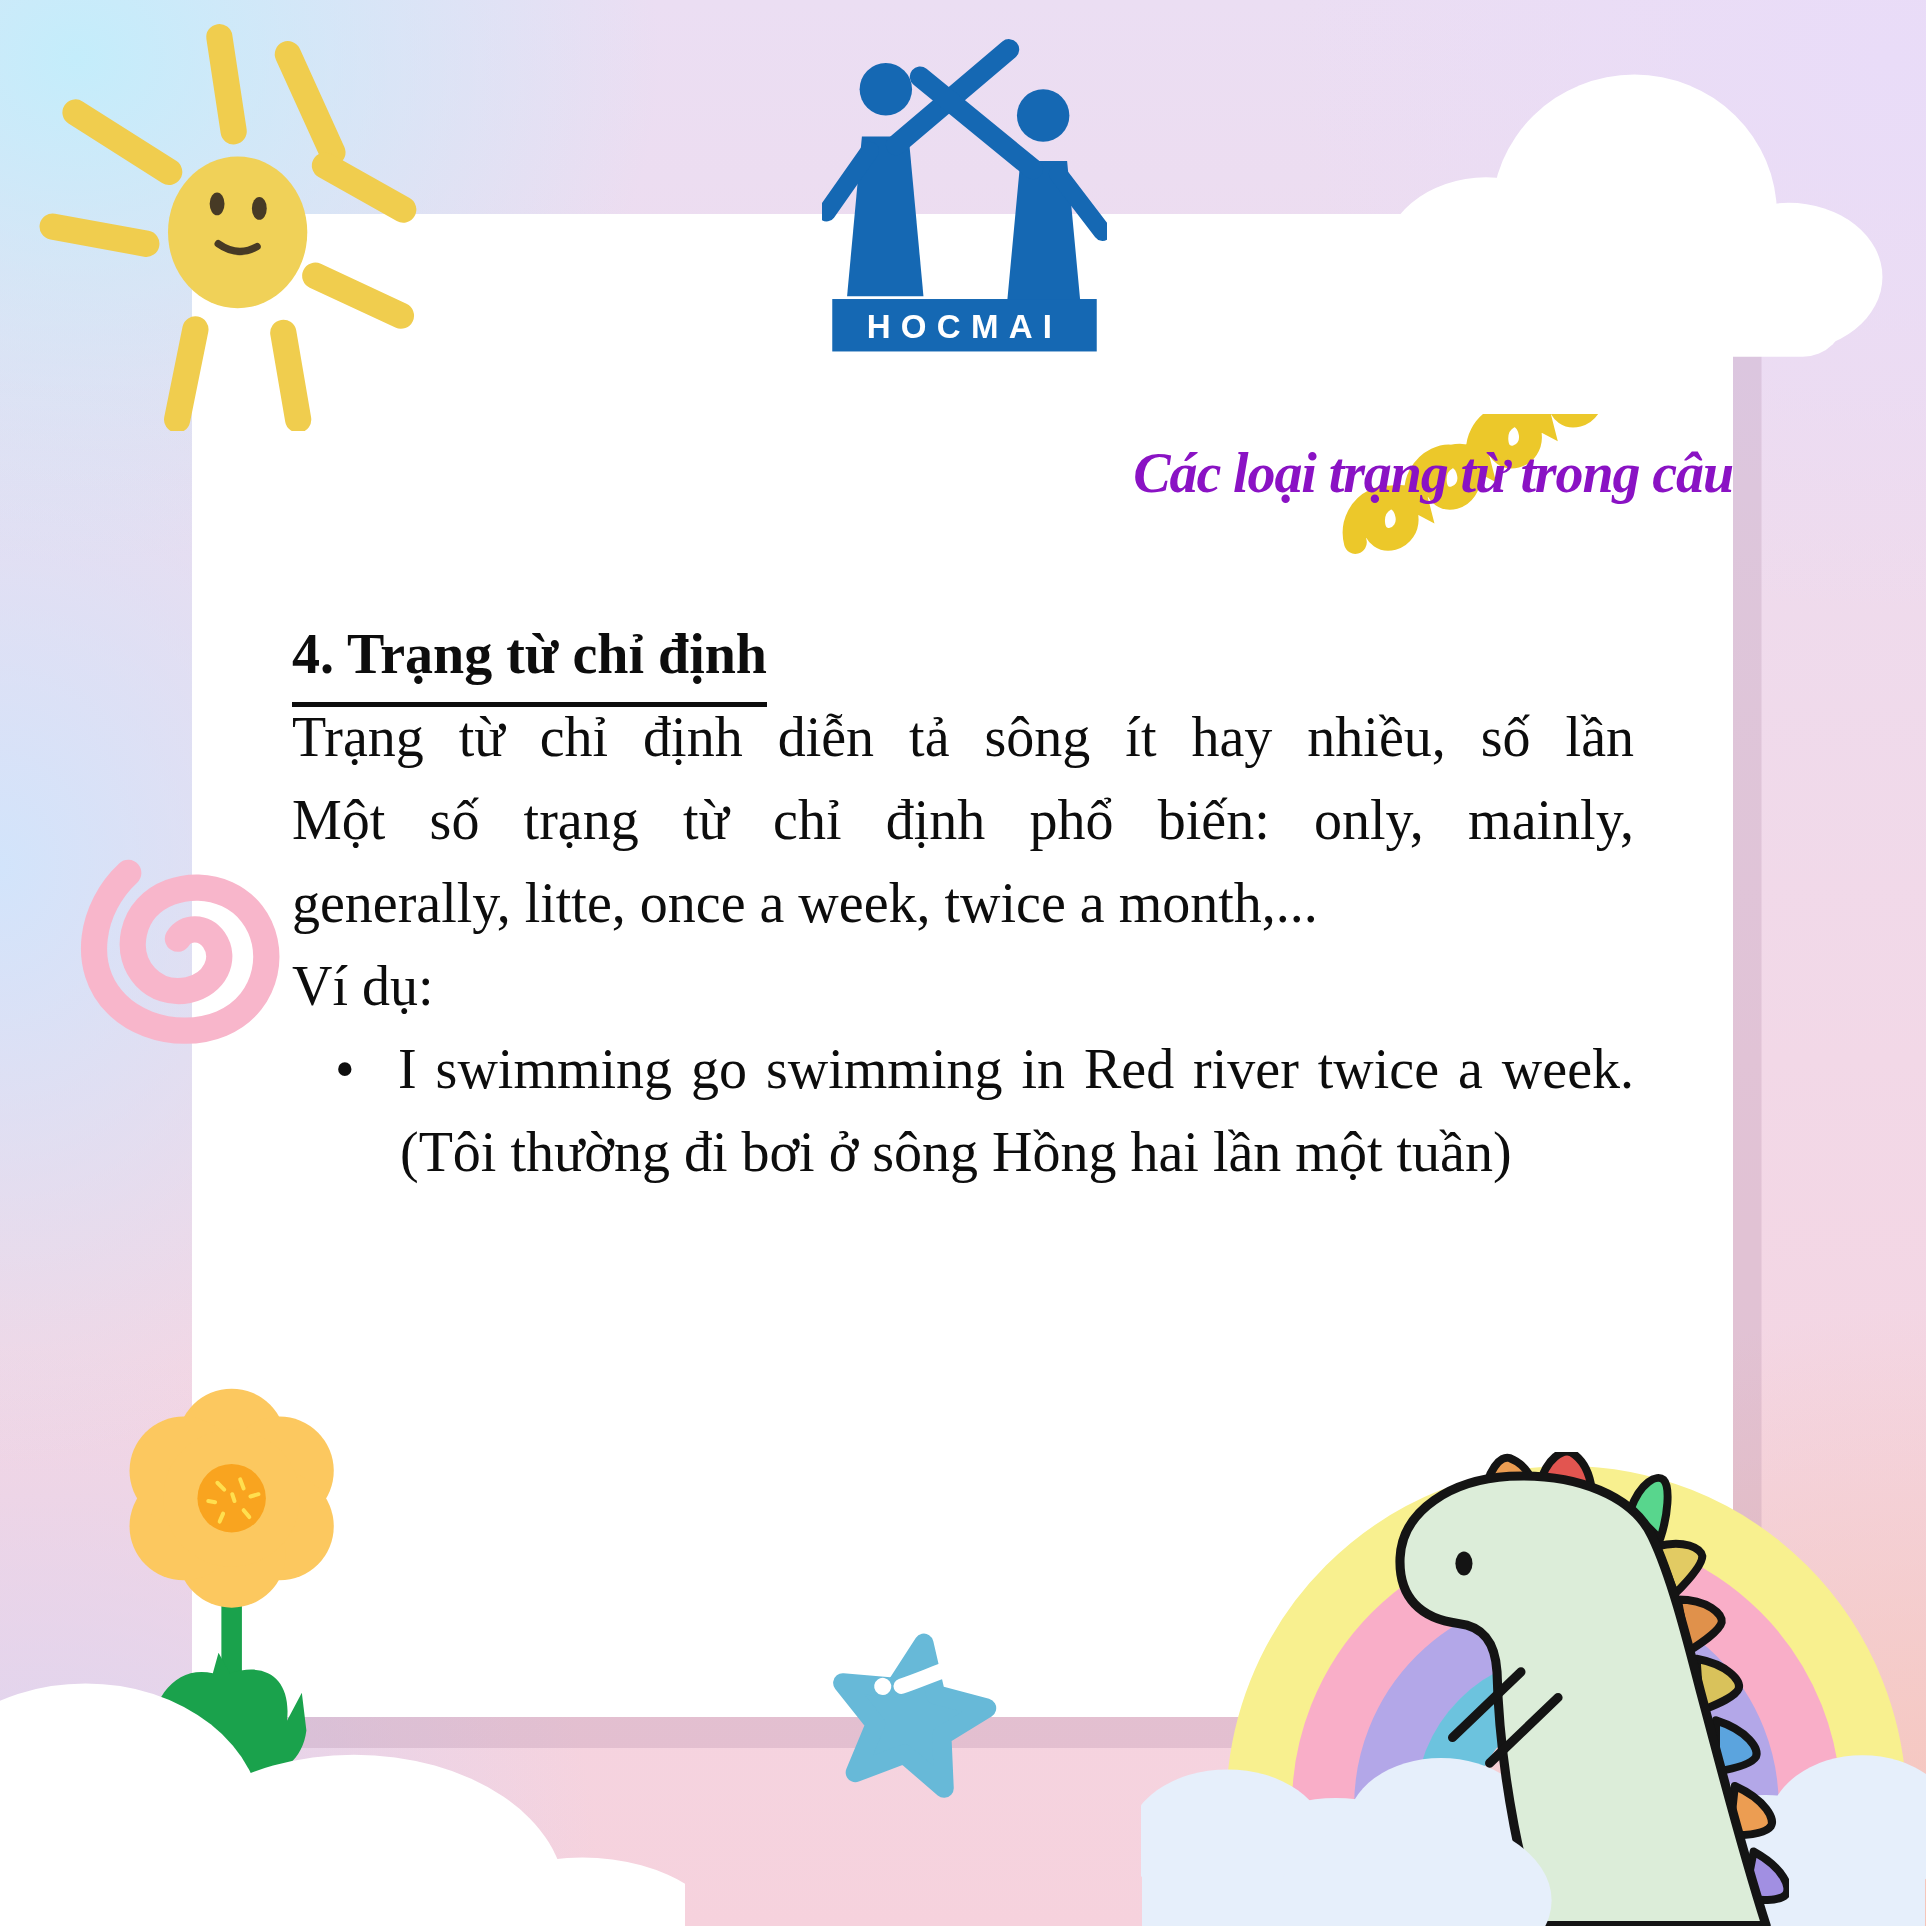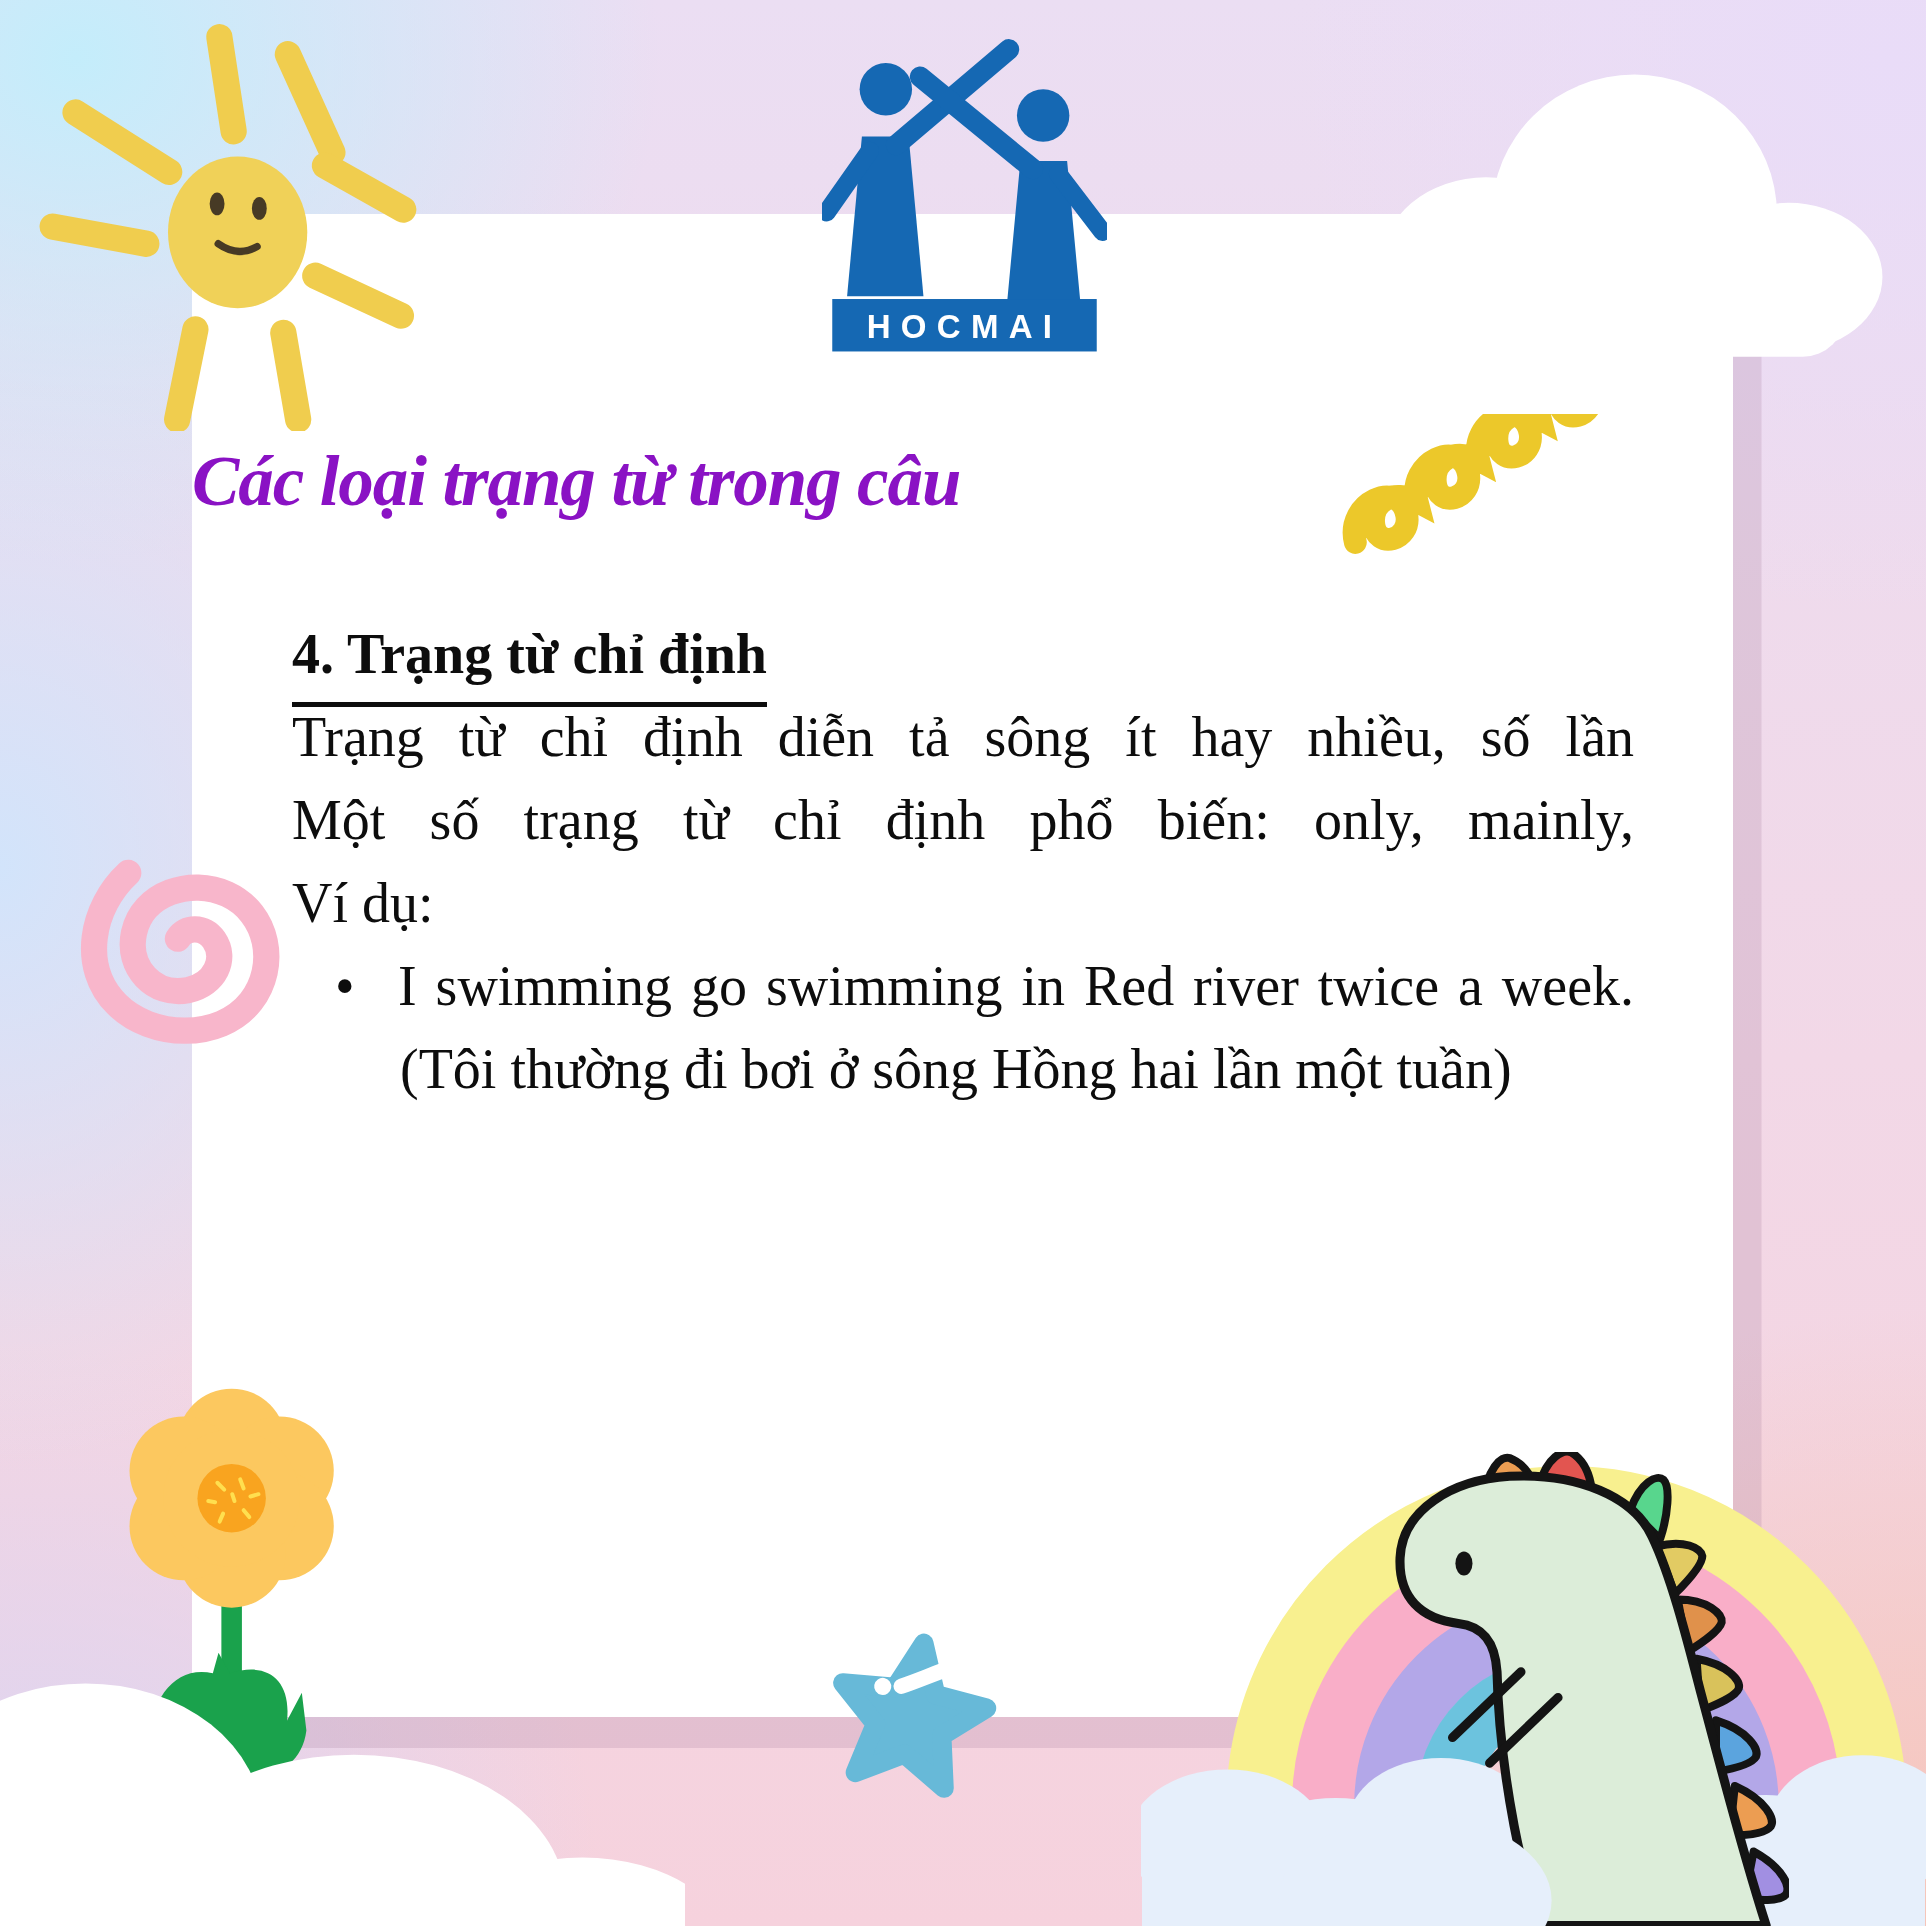--- a/index.html
+++ b/index.html
@@ -10,22 +10,22 @@
       radial-gradient(ellipse 856px 742px at 4% 3%, #c4edfb 0%, rgba(196,237,251,0) 68%),
       radial-gradient(ellipse 685px 856px at 0% 45%, #d2e4fb 0%, rgba(210,228,251,0) 70%),
       radial-gradient(ellipse 799px 742px at 2% 97%, #dbd5f3 0%, rgba(219,213,243,0) 70%),
       radial-gradient(ellipse 856px 799px at 98% 3%, #e9dcf8 0%, rgba(233,220,248,0) 70%),
       radial-gradient(ellipse 913px 856px at 100% 100%, #f5c5b9 0%, rgba(245,197,185,0) 72%),
       linear-gradient(180deg,#ebdef3 0%,#f2d8e7 55%,#f6d2dd 100%);
   }
   .deco{position:absolute;pointer-events:none;}
   .card{position:absolute;left:192px;top:214px;width:1541px;height:1503px;background:#ffffff;
         box-shadow:28.5px 31px 0 0 rgba(163,124,157,0.22);}
-  .title{position:absolute;left:192px;top:441px;width:1541px;text-align:left;
-         font-size:71px;font-weight:bold;font-style:italic;color:#8A12C4;letter-spacing:-1.1px;}
+  .title{position:absolute;left:192px;top:441px;width:1541px;text-align:right;
+         font-size:56px;font-weight:bold;font-style:italic;color:#8A12C4;letter-spacing:-1.1px;}
   .textblock{position:absolute;left:292px;top:613px;width:1342px;color:#0d0d0d;}
   .line{height:83px;line-height:83px;font-size:56px;white-space:nowrap;}
   .line.just{text-align:justify;text-align-last:justify;white-space:normal;}
   .heading{font-weight:bold;}
   .heading .u{border-bottom:5.7px solid #0d0d0d;padding-bottom:17px;}
   .example{display:flex;height:83px;}
   .example .bullet{flex:0 0 106px;padding-left:43px;box-sizing:border-box;
                    font-size:56px;line-height:83px;}
   .example .extext{flex:1;height:83px;line-height:83px;font-size:56px;
                    text-align:justify;text-align-last:justify;}
@@ -102,20 +102,21 @@
          C 247 230 268 185 245 152
          C 228 128 195 128 182 150"></path>
   </svg>
 
   <div class="title">Các loại trạng từ trong câu</div>
 
   <div class="textblock">
     <div class="line heading"><span class="u">4. Trạng từ chỉ định</span></div>
     <div class="line just">Trạng từ chỉ định diễn tả sông ít hay nhiều, số lần</div>
     <div class="line just">Một số trạng từ chỉ định phổ biến: only, mainly,</div>
+    <div class="line">generally, litte, once a week, twice a month,...</div>
     <div class="line">Ví dụ:</div>
     <div class="example">
       <span class="bullet">•</span>
       <div class="extext">I swimming go swimming in Red river twice a week.</div>
     </div>
     <div class="translation">(Tôi thường đi bơi ở sông Hồng hai lần một tuần)</div>
   </div>
 
   <svg class="deco" style="left:103px;top:1347px" width="263" height="445" viewBox="0 0 460 780">
     <path d="M 225 350 L 225 590" stroke="#1aa24c" stroke-width="36" stroke-linecap="round" fill="none"></path>

